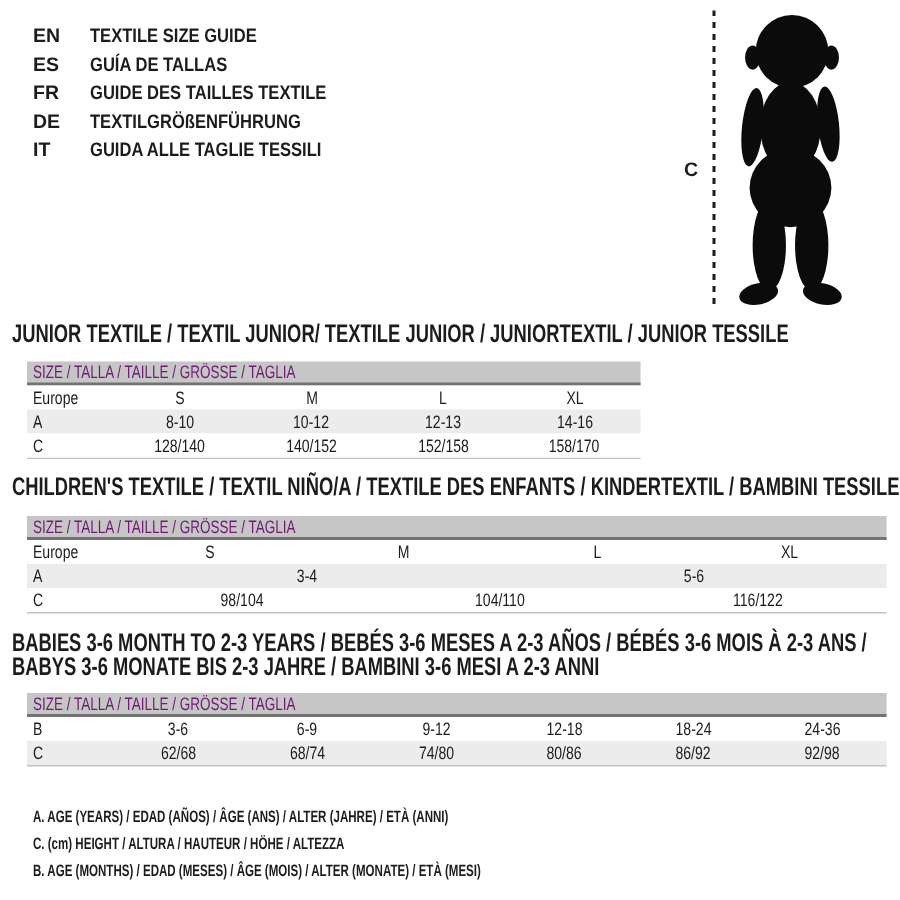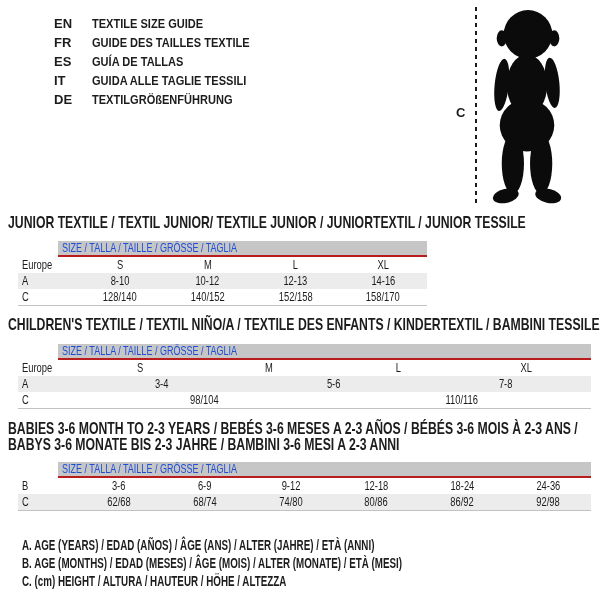--- a/index.html
+++ b/index.html
@@ -14,21 +14,21 @@
   .ox-c { transform-origin:50% 50%; }
   .sx85 { transform:scaleX(.85); }
   .sx78 { transform:scaleX(.78); }
   .sx75 { transform:scaleX(.75); }
   .sx72 { transform:scaleX(.72); }
   .sx70 { transform:scaleX(.70); }
 
   
   .lang-list { position:absolute; left:22px; top:14px; }
   .lang-row  { display:flex; height:19px; align-items:center; }
-  .lang-code { width:38px; font-size:13px; font-weight:bold;margin-left:32px; }
+  .lang-code { width:38px; font-size:13px; font-weight:bold; }
   .lang-text { font-size:13px; font-weight:bold; }
 
   
   .measure-line {
     position:absolute; left:475px; top:7px; width:2px; height:199px;
     background:repeating-linear-gradient(180deg,#1b1b1b 0 4px,transparent 4px 8px);
   }
   .measure-label { position:absolute; left:456px; top:105px; font-size:13px; font-weight:bold; }
   .baby { position:absolute; left:486px; top:4px; width:82px; height:202px; }
 
@@ -40,58 +40,58 @@
 
   
   .size-table { position:absolute; left:18px; border-bottom:1px solid #c2c2c2; }
   .w-narrow { width:409px; }
   .w-wide   { width:573px; }
   .tbl-junior   { top:241px; }
   .tbl-children { top:344px; }
   .tbl-babies   { top:462px; }
   .t-head {
     height:14px; line-height:14px; background:#c6c6c6;
-    border-bottom:2px solid #b91c1c; padding-left:4px;
-    font-size:12px; color:#1d4ed8;margin-left:40px;
+    border-bottom:2px solid #737373; padding-left:4px;
+    font-size:12px; color:#701a75;
   }
   .t-row { display:flex; height:16px; align-items:center; font-size:12px; }
   .row-stripe { background:#ececec; }
   .row-white  { background:#ffffff; }
   .lbl { width:54px; padding-left:4px; text-align:left; }
   .val { flex:1; text-align:center; }
 
   
   .legend { position:absolute; left:22px; top:536px; }
-  .legend-line { height:18px; line-height:18px; font-size:14px; font-weight:bold; }
+  .legend-line { height:18px; line-height:18px; font-size:11px; font-weight:bold; }
 </style>
 </head>
 <body>
 
 <div class="sheet">
 
   <div class="lang-list">
     <div class="lang-row">
       <span class="lang-code">EN</span>
       <span class="lang-text tx ox-l sx85">TEXTILE SIZE GUIDE</span>
     </div>
     <div class="lang-row">
+      <span class="lang-code">ES</span>
+      <span class="lang-text tx ox-l sx85">GUÍA DE TALLAS</span>
+    </div>
+    <div class="lang-row">
       <span class="lang-code">FR</span>
       <span class="lang-text tx ox-l sx85">GUIDE DES TAILLES TEXTILE</span>
     </div>
     <div class="lang-row">
-      <span class="lang-code">ES</span>
-      <span class="lang-text tx ox-l sx85">GUÍA DE TALLAS</span>
+      <span class="lang-code">DE</span>
+      <span class="lang-text tx ox-l sx85">TEXTILGRÖßENFÜHRUNG</span>
     </div>
     <div class="lang-row">
       <span class="lang-code">IT</span>
       <span class="lang-text tx ox-l sx85">GUIDA ALLE TAGLIE TESSILI</span>
-    </div>
-    <div class="lang-row">
-      <span class="lang-code">DE</span>
-      <span class="lang-text tx ox-l sx85">TEXTILGRÖßENFÜHRUNG</span>
     </div>
   </div>
 
   <div class="measure-line"></div>
   <div class="measure-label">C</div>
   <svg class="baby" viewBox="0 0 80 200" aria-hidden="true">
     <g fill="#0b0b0b">
       <circle cx="41" cy="30" r="24"></circle>
       <ellipse cx="15" cy="34" rx="5" ry="8"></ellipse>
       <ellipse cx="67" cy="34" rx="5" ry="8"></ellipse>
@@ -147,26 +147,26 @@
       <span class="lbl"><span class="tx ox-l sx78">Europe</span></span>
       <span class="val"><span class="tx ox-c sx78">S</span></span>
       <span class="val"><span class="tx ox-c sx78">M</span></span>
       <span class="val"><span class="tx ox-c sx78">L</span></span>
       <span class="val"><span class="tx ox-c sx78">XL</span></span>
     </div>
     <div class="t-row row-stripe">
       <span class="lbl"><span class="tx ox-l sx78">A</span></span>
       <span class="val"><span class="tx ox-c sx78">3-4</span></span>
       <span class="val"><span class="tx ox-c sx78">5-6</span></span>
-      <span class="val"><span class="tx ox-c sx78">7-8</span></span>
     </div>
     <div class="t-row row-white">
       <span class="lbl"><span class="tx ox-l sx78">C</span></span>
       <span class="val"><span class="tx ox-c sx78">98/104</span></span>
-      <span class="val"><span class="tx ox-c sx78">110/116</span></span>
+      <span class="val"><span class="tx ox-c sx78">104/110</span></span>
+      <span class="val"><span class="tx ox-c sx78">116/122</span></span>
     </div>
   </div>
 
   <div class="tbl-title ttl-babies">
     <span class="tx ox-l sx72">BABIES 3-6 MONTH TO 2-3 YEARS / BEBÉS 3-6 MESES A 2-3 AÑOS / BÉBÉS 3-6 MOIS À 2-3 ANS /</span><br>
     <span class="tx ox-l sx72">BABYS 3-6 MONATE BIS 2-3 JAHRE / BAMBINI 3-6 MESI A 2-3 ANNI</span>
   </div>
   <div class="size-table w-wide tbl-babies">
     <div class="t-head">
       <span class="tx ox-l sx75">SIZE / TALLA / TAILLE / GRÖSSE / TAGLIA</span>
@@ -186,17 +186,17 @@
       <span class="val"><span class="tx ox-c sx78">68/74</span></span>
       <span class="val"><span class="tx ox-c sx78">74/80</span></span>
       <span class="val"><span class="tx ox-c sx78">80/86</span></span>
       <span class="val"><span class="tx ox-c sx78">86/92</span></span>
       <span class="val"><span class="tx ox-c sx78">92/98</span></span>
     </div>
   </div>
 
   <div class="legend">
     <div class="legend-line"><span class="tx ox-l sx70">A. AGE (YEARS) / EDAD (AÑOS) / ÂGE (ANS) / ALTER (JAHRE) / ETÀ (ANNI)</span></div>
+    <div class="legend-line"><span class="tx ox-l sx70">C. (cm) HEIGHT / ALTURA / HAUTEUR / HÖHE / ALTEZZA</span></div>
     <div class="legend-line"><span class="tx ox-l sx70">B. AGE (MONTHS) / EDAD (MESES) / ÂGE (MOIS) / ALTER (MONATE) / ETÀ (MESI)</span></div>
-    <div class="legend-line"><span class="tx ox-l sx70">C. (cm) HEIGHT / ALTURA / HAUTEUR / HÖHE / ALTEZZA</span></div>
   </div>
 
 </div>
 
 </body></html>

